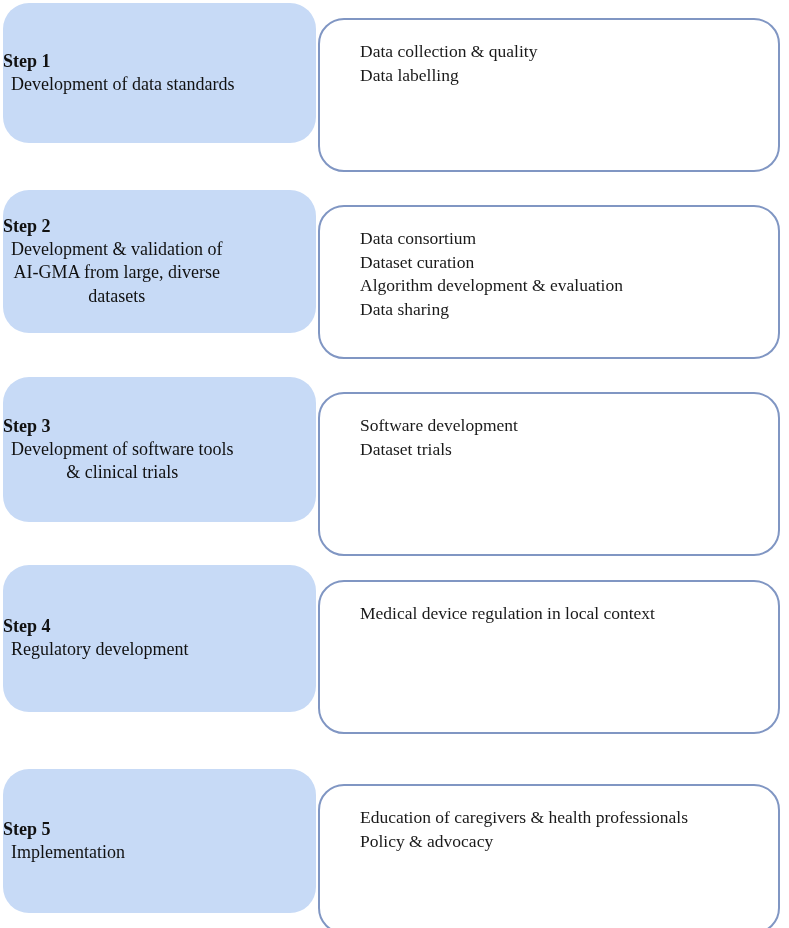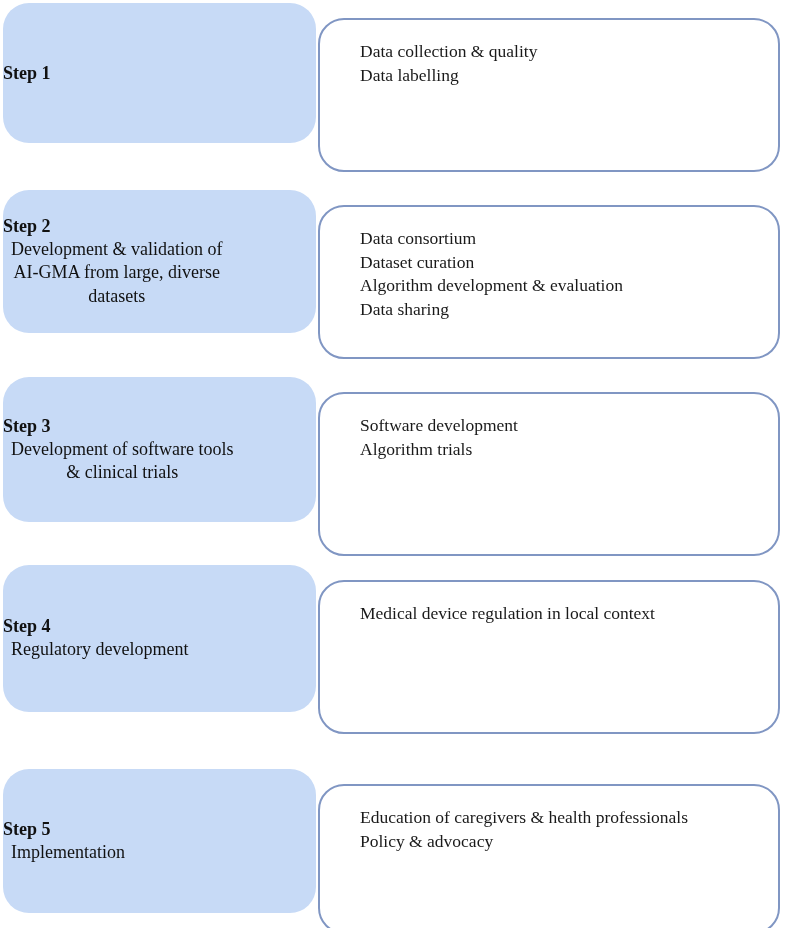--- a/index.html
+++ b/index.html
@@ -88,20 +88,21 @@
 
   <div class="step-row" style="top:0px;height:185px;">
     <div class="detail-panel" style="left:318px;top:18px;width:462px;height:154px;">
       <div class="detail-list">
         <div class="detail-line">Data collection &amp; quality</div>
         <div class="detail-line">Data labelling</div>
       </div>
     </div>
     <div class="step-card" style="top:3px;height:140px;">
       <div class="step-title">Step 1</div>
+      <div class="step-desc">Development of data standards</div>
     </div>
   </div>
 
   <div class="step-row" style="top:0px;height:1px;">
     <div class="detail-panel" style="left:318px;top:205px;width:462px;height:154px;">
       <div class="detail-list">
         <div class="detail-line">Data consortium</div>
         <div class="detail-line">Dataset curation</div>
         <div class="detail-line">Algorithm development &amp; evaluation</div>
         <div class="detail-line">Data sharing</div>
@@ -112,21 +113,21 @@
       <div class="step-desc">Development &amp; validation of
 AI-GMA from large, diverse
 datasets</div>
     </div>
   </div>
 
   <div class="step-row" style="top:0px;height:1px;">
     <div class="detail-panel" style="left:318px;top:392px;width:462px;height:164px;">
       <div class="detail-list">
         <div class="detail-line">Software development</div>
-        <div class="detail-line">Algorithm trials</div>
+        <div class="detail-line">Dataset trials</div>
       </div>
     </div>
     <div class="step-card" style="top:377px;height:145px;">
       <div class="step-title">Step 3</div>
       <div class="step-desc">Development of software tools
 &amp; clinical trials</div>
     </div>
   </div>
 
   <div class="step-row" style="top:0px;height:1px;">

